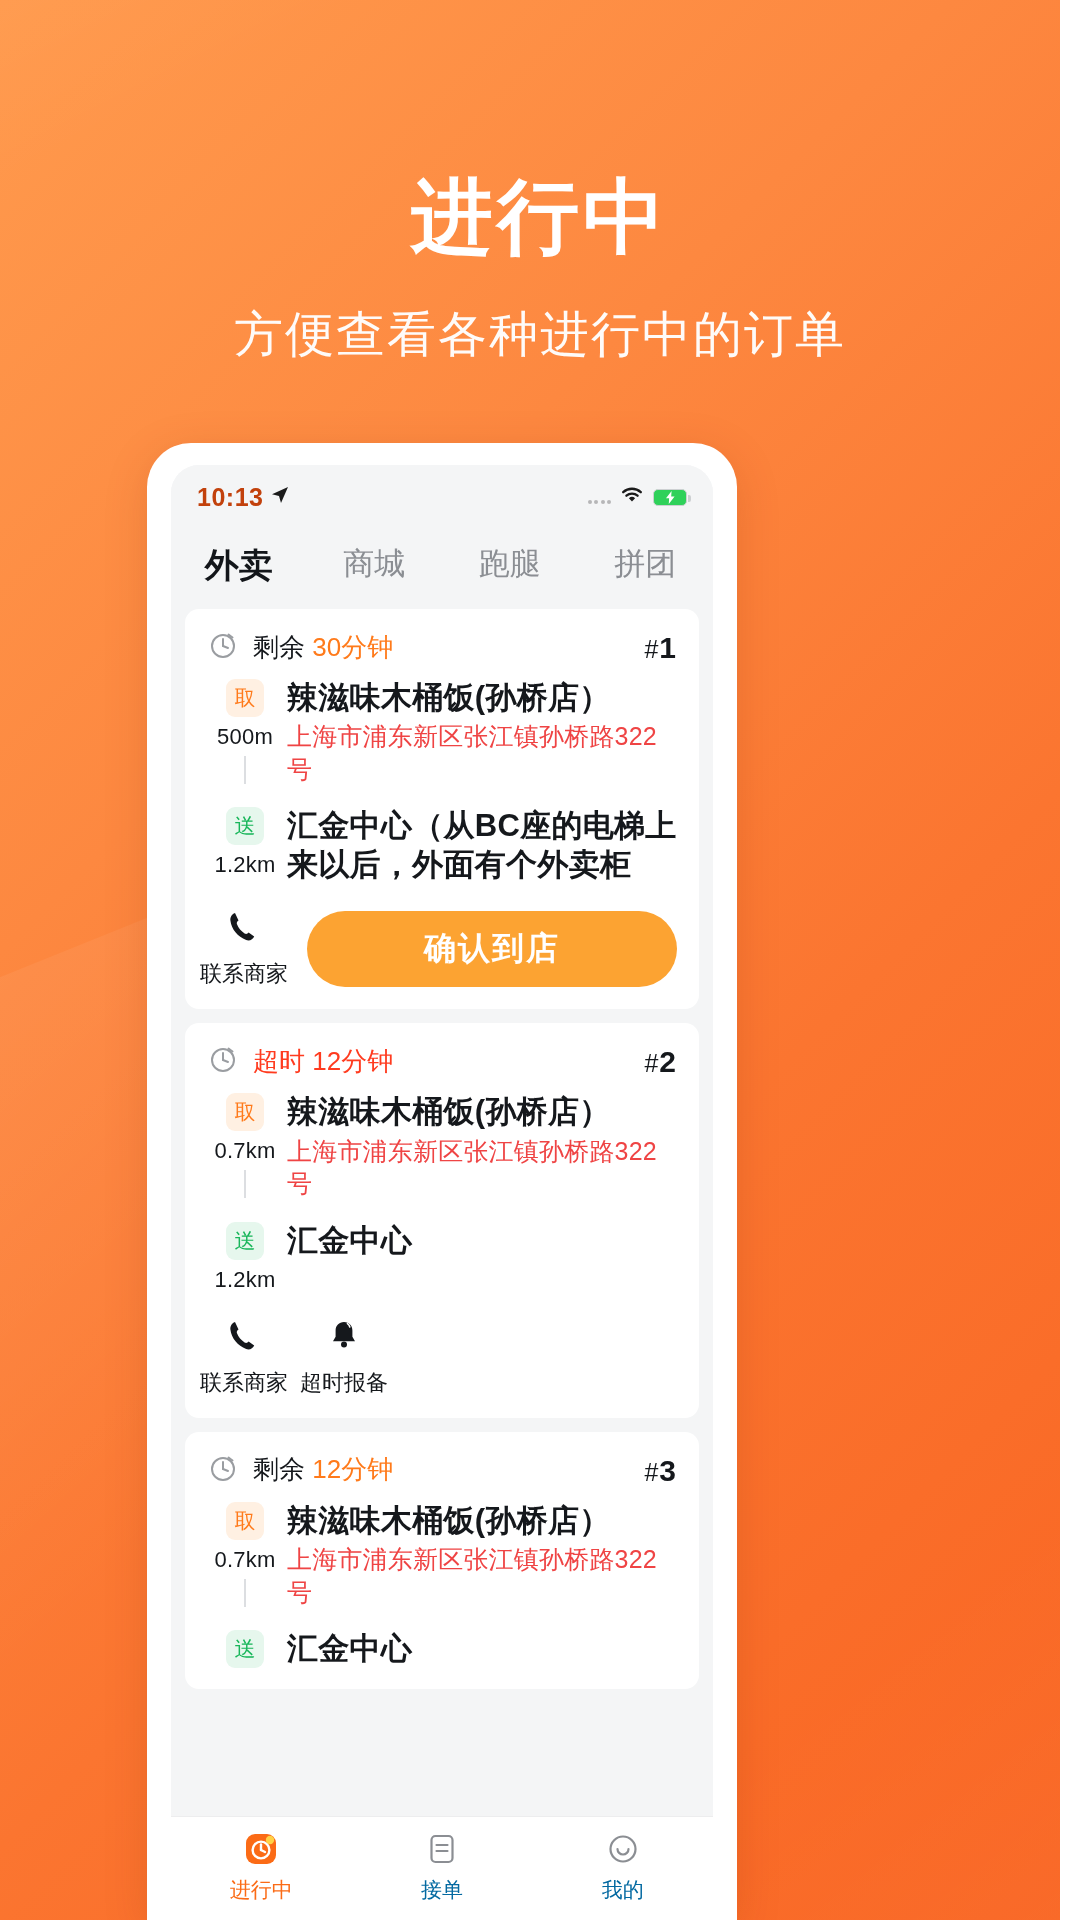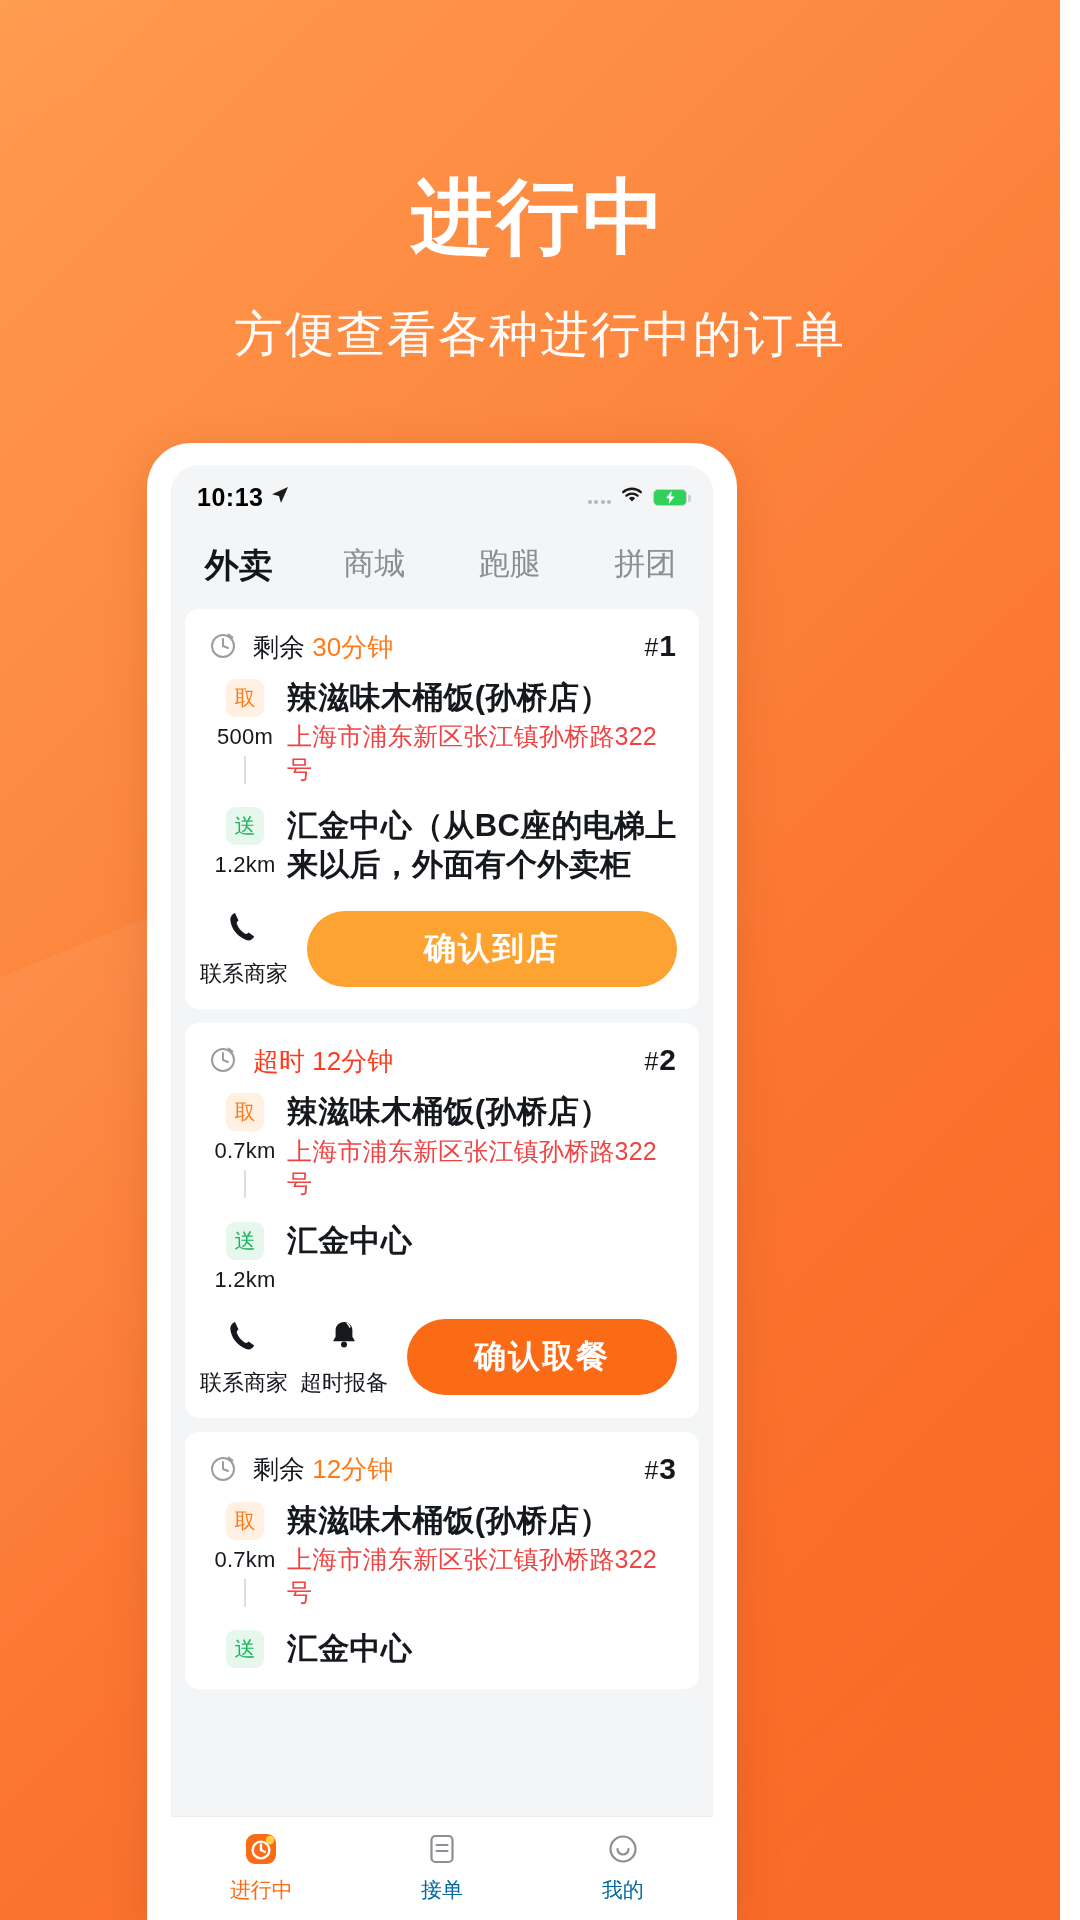--- a/index.html
+++ b/index.html
@@ -76,21 +76,21 @@
 
   
   .statusbar {
     height: 56px;
     display: flex; align-items: center;
     justify-content: space-between;
     padding: 8px 26px 0 26px;
     background: #f4f5f6;
   }
   .sb-left { display: flex; align-items: center; gap: 7px; }
-  .sb-time { font-size: 25px; font-weight: 600; color: #000000; letter-spacing: .5px; }
+  .sb-time { font-size: 25px; font-weight: 600; color: #c2410c; letter-spacing: .5px; }
   .sb-loc { display: block; }
   .sb-right { display: flex; align-items: center; gap: 9px; }
   .sb-dots { display: flex; align-items: flex-end; gap: 2.5px; height: 13px; }
   .sb-dots i { width: 4px; height: 4px; border-radius: 50%; background: #b6b6b8; display:block; }
   .sb-batt {
     width: 34px; height: 17px; border-radius: 5px;
     background: #2fd15a; position: relative; display:flex; align-items:center; justify-content:center;
     border: 1.5px solid #cdd0d2;
   }
   .sb-batt::after {
@@ -112,21 +112,21 @@
 
   
   .cards { padding: 0 14px; }
   .card {
     background: #ffffff;
     border-radius: 14px;
     margin-bottom: 14px;
     padding: 20px 22px 20px 22px;
   }
   .card-head {
-    display: flex; align-items: flex-start; justify-content: space-between;
+    display: flex; align-items: flex-end; justify-content: space-between;
     margin-bottom: 14px;
   }
   .ch-left { display: flex; align-items: center; gap: 14px; }
   .timer-ico { display: block; }
   .ch-text { font-size: 26px; color: #15181c; }
   .ch-text .num { color: #ff7a1a; }
   .ch-text.overdue { color: #ff3b1f; }
   .ch-text.overdue .num { color: #ff3b1f; }
   .ch-index {
     font-size: 30px; color: #15181c; font-weight: 700; letter-spacing: 1px;
@@ -354,21 +354,20 @@
             <div class="act">
               <span>
                 <svg width="38" height="38" viewBox="0 0 38 38">
                   <path d="M19 5 c-5 0-8.4 3.6-8.4 8.4 v6.4 l-2.6 4.4 h22 l-2.6-4.4 v-6.4 C27.4 8.6 24 5 19 5 Z" fill="#15181c"></path>
                   <circle cx="19" cy="27.4" r="3" fill="#15181c"></circle>
                   <path d="M22.4 6.6 a5 5 0 0 1 2.4 3.4" stroke="#ffffff" stroke-width="1.6" fill="none" stroke-linecap="round"></path>
                 </svg>
               </span>
               <span class="act-label">超时报备</span>
             </div>
-            <button class="cta deep">确认取餐</button>
           </div>
         </div>
 
         <div class="card">
           <div class="card-head">
             <div class="ch-left">
               <span class="timer-ico">
                 <svg width="32" height="32" viewBox="0 0 32 32">
                   <circle cx="16" cy="17" r="11" fill="none" stroke="#9a9da1" stroke-width="2"></circle>
                   <path d="M16 17 L16 10" stroke="#9a9da1" stroke-width="2" stroke-linecap="round"></path>

